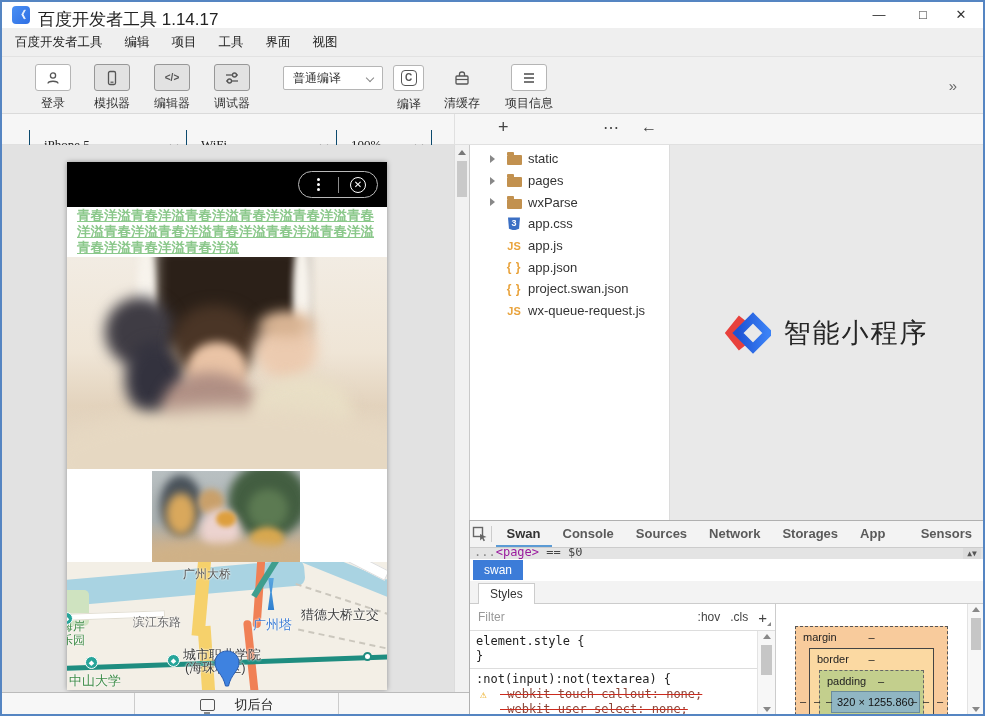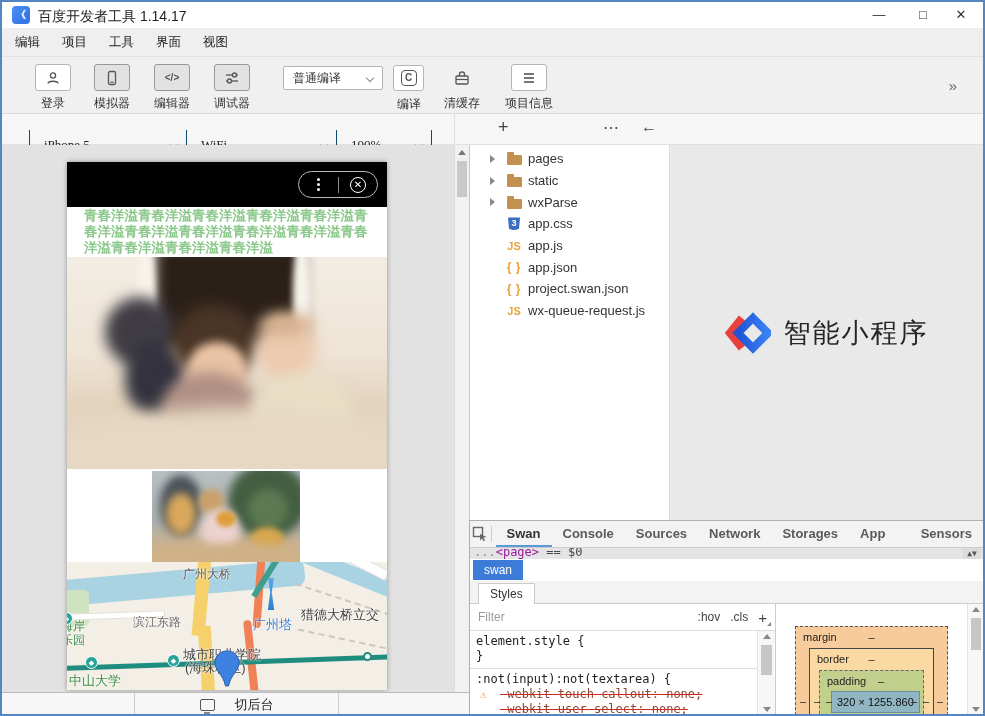--- a/index.html
+++ b/index.html
@@ -5,21 +5,21 @@
   * { margin:0; padding:0; box-sizing:border-box; }
   body { font-family:"Liberation Sans", sans-serif; background:#888; }
   .window { position:relative; width:985px; height:716px; background:#fff; overflow:hidden;
             border:2px solid #5585c2; font-family:"Liberation Sans", sans-serif; }
 
   
   .titlebar { position:absolute; left:0; top:0; width:981px; height:26px; background:#fff; }
   .app-icon { position:absolute; left:10px; top:4px; width:18px; height:18px; border-radius:4px;
               background:linear-gradient(135deg,#4a90f4,#2f6fe4); color:#fff; text-align:center;
               font-size:10px; line-height:17px; font-weight:bold; }
-  .app-title { position:absolute; left:36px; top:6px; font-size:14px; color:#222; }
+  .app-title { position:absolute; left:36px; top:6px; font-size:17px; color:#222; }
   .winbtn { position:absolute; top:0; width:44px; height:26px; text-align:center; line-height:26px;
             font-size:13px; color:#333; }
   .winbtn.min { right:82px; } .winbtn.max { right:38px; } .winbtn.close { right:0; }
 
   
   .menubar { position:absolute; left:0; top:26px; width:981px; height:28px; background:#efefef;
              display:flex; align-items:center; padding-left:2px; }
   .menu-item { padding:0 11px; font-size:12.5px; color:#222; line-height:28px; }
 
   
@@ -75,21 +75,21 @@
   .capsule { position:absolute; right:9px; top:9px; width:80px; height:27px; border:1.5px solid #b9b9b9;
              border-radius:14px; display:flex; align-items:center; }
   .cap-dots { width:39px; text-align:center; color:#fff; letter-spacing:0; font-size:12px; line-height:8px; }
   .cap-dots span { display:block; width:3px; height:3px; background:#fff; border-radius:50%; margin:2px auto; }
   .cap-div { width:1px; height:16px; background:#8b8b8b; }
   .cap-close { flex:1; display:flex; align-items:center; justify-content:center; }
   .cap-close .ring { width:16px; height:16px; border:1.5px solid #fff; border-radius:50%; color:#fff;
                      font-size:10px; line-height:13px; text-align:center; }
   .marquee { position:absolute; left:0; top:45px; width:320px; height:50px; background:#fff;
              color:#8bc88b; font-weight:bold; font-size:13.5px; line-height:16px;
-             word-break:break-all; padding:1px 17px; overflow:hidden; }
+             word-break:break-all; padding:1px 10px; overflow:hidden;text-decoration:underline; }
 
   
   .photo1 { position:absolute; left:0; top:95px; width:320px; height:212px; overflow:hidden;
             background:linear-gradient(180deg,#f2ece3 0%,#efe5d6 45%,#e3d3bd 70%,#e7dac6 100%); }
   .photo1 .blob, .photo2 .blob { position:absolute; border-radius:50%; filter:blur(7px); }
   .photo2 { position:absolute; left:85px; top:309px; width:148px; height:91px; overflow:hidden;
             background:linear-gradient(180deg,#b9c0c2 0%,#aab0b0 55%,#c9b191 80%,#d3b68d 100%); }
 
   
   .map { position:absolute; left:0; top:400px; width:320px; height:128px; overflow:hidden; background:#f3efe6; }
@@ -198,20 +198,21 @@
 
   <div class="titlebar">
     <div class="app-icon">《</div>
     <div class="app-title">百度开发者工具 1.14.17</div>
     <div class="winbtn min">—</div>
     <div class="winbtn max">□</div>
     <div class="winbtn close">✕</div>
   </div>
 
   <div class="menubar">
+    <div class="menu-item">百度开发者工具</div>
     <div class="menu-item">编辑</div>
     <div class="menu-item">项目</div>
     <div class="menu-item">工具</div>
     <div class="menu-item">界面</div>
     <div class="menu-item">视图</div>
   </div>
 
   <div class="toolbar">
     <div class="tool" style="left:33px;">
       <div class="btnbox">
@@ -400,28 +401,28 @@
     <div class="arr-up"></div>
     <div class="sim-thumb"></div>
   </div>
 
   <div class="filetree">
     <div class="ft-row">
       <span class="ft-arrow"></span>
       <span class="ft-icon">
           <span class="folder-glyph"></span>
         </span>
+      <span class="ft-name">static</span>
+    </div>
+    <div class="ft-row">
+      <span class="ft-arrow"></span>
+      <span class="ft-icon">
+          <span class="folder-glyph"></span>
+        </span>
       <span class="ft-name">pages</span>
-    </div>
-    <div class="ft-row">
-      <span class="ft-arrow"></span>
-      <span class="ft-icon">
-          <span class="folder-glyph"></span>
-        </span>
-      <span class="ft-name">static</span>
     </div>
     <div class="ft-row">
       <span class="ft-arrow"></span>
       <span class="ft-icon">
           <span class="folder-glyph"></span>
         </span>
       <span class="ft-name">wxParse</span>
     </div>
     <div class="ft-row">
       <span class="ft-icon">

